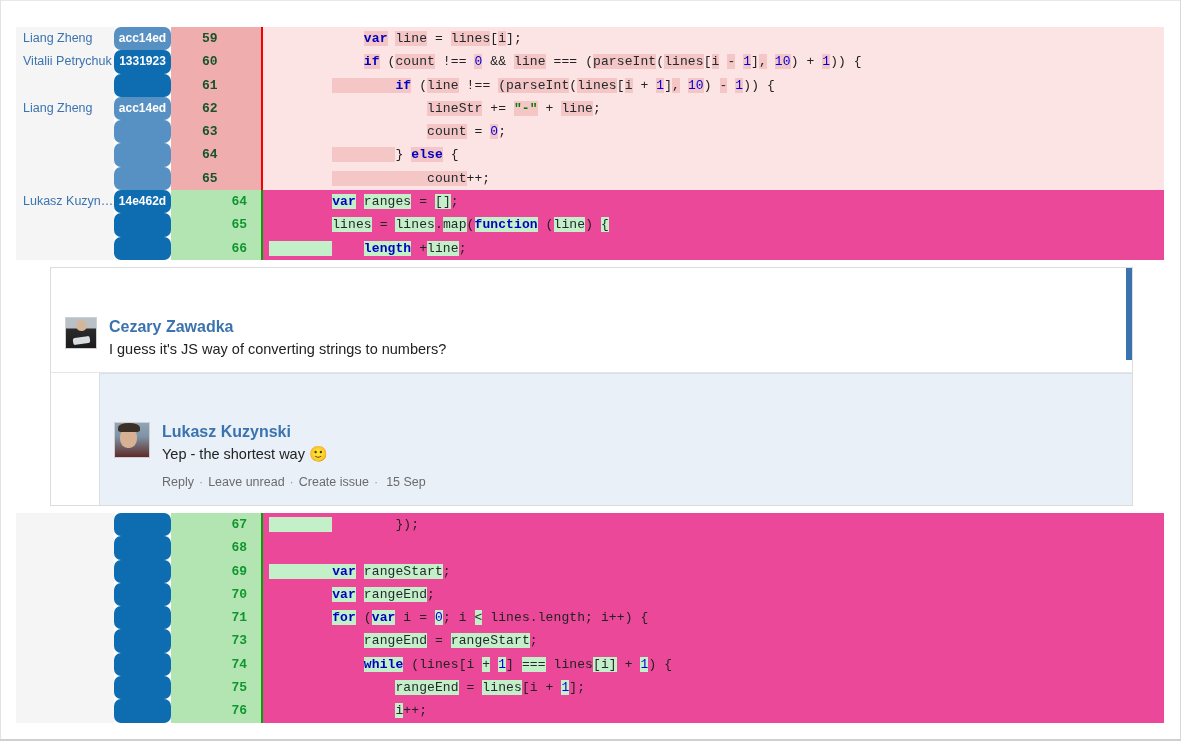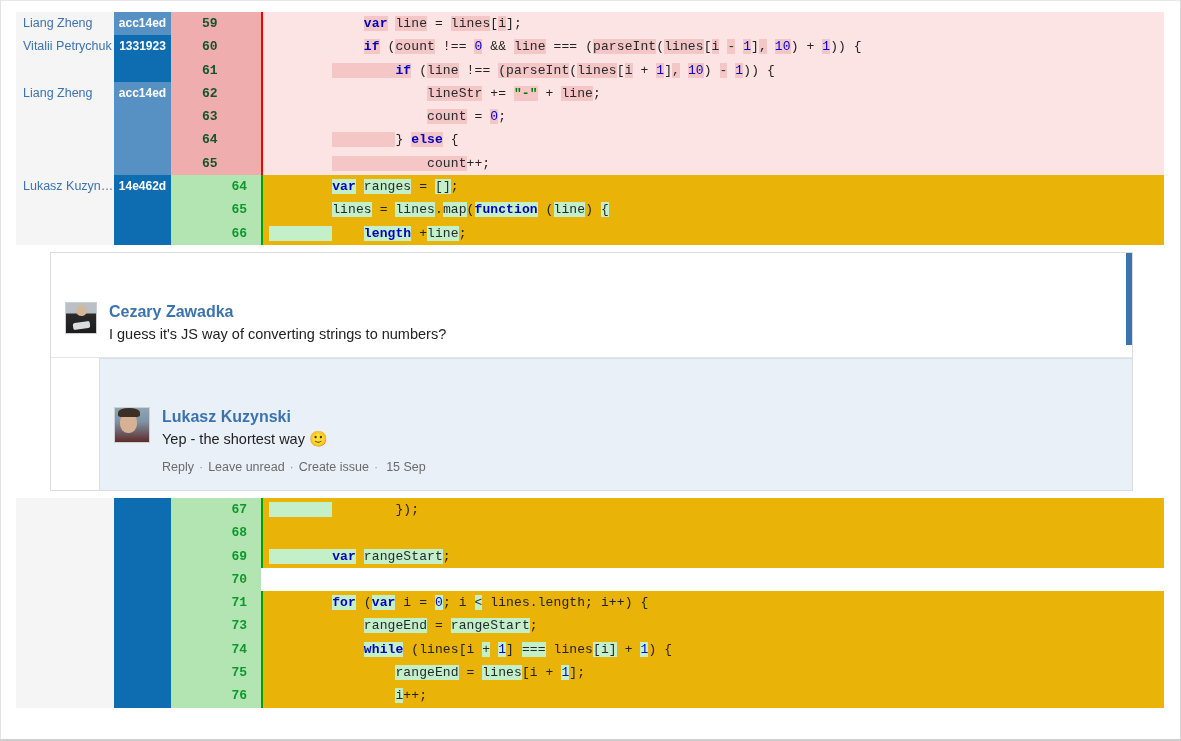--- a/index.html
+++ b/index.html
@@ -21,21 +21,21 @@
   }
   
   .frame-top    { position:absolute; left:0; top:0; width:1181px; height:1px; background:#e8e8e8; }
   .frame-left   { position:absolute; left:0; top:0; width:1px; height:741px; background:#e3e3e3; }
   .frame-right  { position:absolute; right:0; top:0; width:1px; height:741px; background:#d8d8d8; }
   .frame-bottom { position:absolute; left:0; bottom:0; width:1181px; height:2px; background:#cfcfcf; }
 
   .diff-wrap {
     position: absolute;
     left: 16px;
-    top: 12px;
+    top: 27px;
     width: 1148px;
     height: 690px;
   }
 
   
   .diff-block {
     position: relative;
     width: 1148px;
     display: block;
   }
@@ -63,20 +63,21 @@
   .col-hash {
     width: 57px;
     flex: 0 0 57px;
     color: #ffffff;
     font-size: 12px;
     font-weight: bold;
     line-height: 23.3px;
     text-align: center;
     box-sizing: border-box;
     font-family: "Liberation Sans", sans-serif;
+    border-radius: 7px;
   }
   .col-hash.tone-a { background: #5791c3; }
   .col-hash.tone-b { background: #0e6cb0; }
   .col-hash.tone-c { background: #0e6cb0; }
   .col-hash.tone-blank-b { background: #0e6cb0; }
 
   .col-num {
     width: 90px;
     flex: 0 0 90px;
     font-family: "Liberation Mono", monospace;
@@ -95,21 +96,21 @@
     position: relative;
     overflow: hidden;
     padding-left: 6px;
   }
 
   
   .r-del .col-num { background: #efadad; color: #14532d; text-align: left; padding-left: 31px; }
   .r-del .col-code { background: #fce4e4; border-left: 2px solid #f40000; color: #24292e; }
   
   .r-add .col-num { background: #b2e5b2; color: #11962f; text-align: right; padding-right: 14px; }
-  .r-add .col-code { background: #eab308; border-left: 2px solid #00a400; color: #24292e; }
+  .r-add .col-code { background: #ec4899; border-left: 2px solid #00a400; color: #24292e; }
 
   
   .hl-del { background: #f4c6c6; }
   .hl-add { background: #c3f0c8; }
   .kw  { color: #0000c0; font-weight: bold; }
   .num { color: #0000e0; }
   .str { color: #008000; font-weight: bold; }
   .pl  { color: #222222; }
 
   pre.code-line {
@@ -372,20 +373,23 @@
           <div class="col-hash tone-c"></div>
           <div class="col-num">69</div>
           <div class="col-code">
             <pre class="code-line"><span class="hl-add">        </span><span class="kw hl-add">var</span><span class="pl"> </span><span class="hl-add">rangeStart</span><span class="pl">;</span></pre>
           </div>
         </div>
         <div class="diff-row r-add">
           <div class="col-author"></div>
           <div class="col-hash tone-c"></div>
           <div class="col-num">70</div>
+          <div class="col-code">
+            <pre class="code-line"><span class="pl">        </span><span class="kw hl-add">var</span><span class="pl"> </span><span class="hl-add">rangeEnd</span><span class="pl">;</span></pre>
+          </div>
         </div>
         <div class="diff-row r-add">
           <div class="col-author"></div>
           <div class="col-hash tone-c"></div>
           <div class="col-num">71</div>
           <div class="col-code">
             <pre class="code-line"><span class="pl">        </span><span class="kw hl-add">for</span><span class="pl"> (</span><span class="kw hl-add">var</span><span class="pl"> i = </span><span class="num hl-add">0</span><span class="pl">; i </span><span class="hl-add">&lt;</span><span class="pl"> lines.length; i++) {</span></pre>
           </div>
         </div>
         <div class="diff-row r-add">

